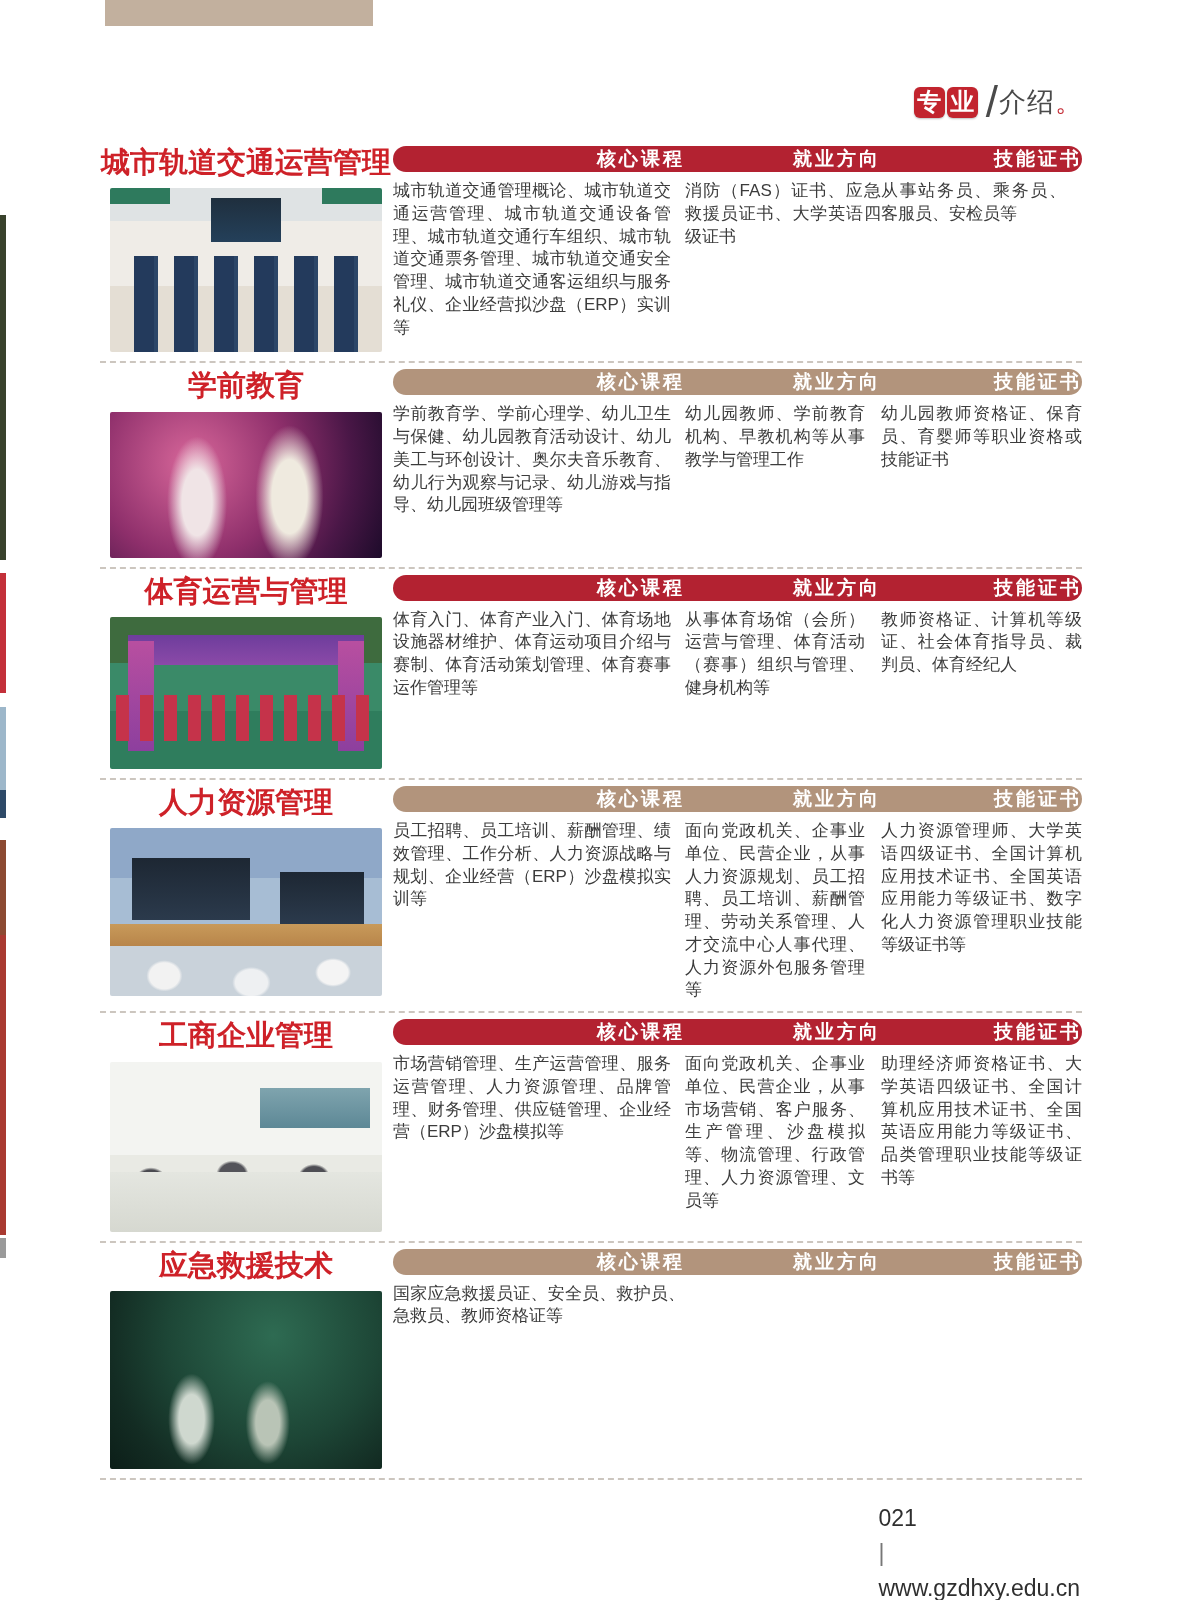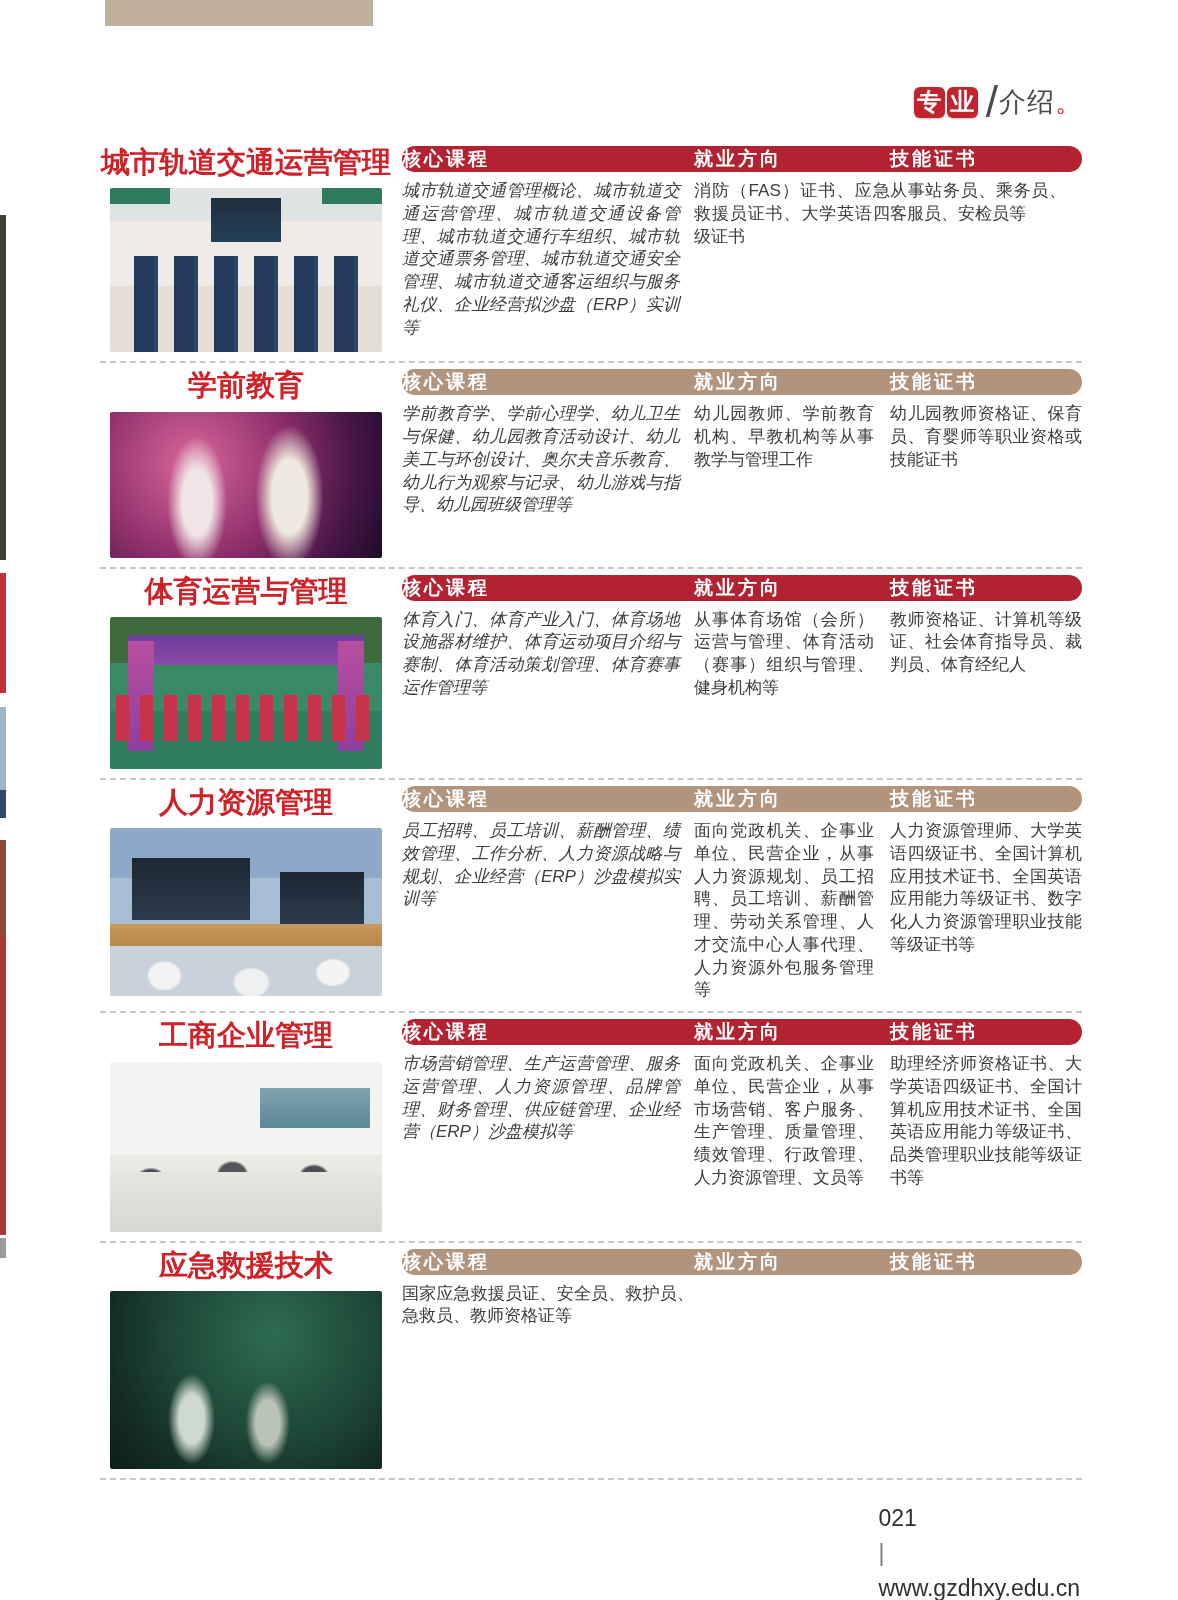--- a/index.html
+++ b/index.html
@@ -22,21 +22,21 @@
   
   .page-header{position:absolute;top:80px;right:96px;display:flex;align-items:center;}
   .badge-char{display:inline-flex;width:31px;height:31px;margin-right:2px;background:#c2242e;
     color:#fff;border-radius:6px;align-items:center;justify-content:center;
     font-size:24px;font-weight:bold;box-shadow:0 1px 2px rgba(0,0,0,.25);}
   .hdr-slash{font-size:44px;font-weight:200;color:#4a4a4a;margin:0 1px 0 6px;line-height:1;}
   .hdr-rest{font-size:27px;color:#4a4a4a;letter-spacing:1px;}
   .hdr-period{font-size:27px;color:#c2242e;}
 
   .content{position:absolute;left:100px;top:140px;width:982px;}
-  .section{display:flex;gap:10px;padding:6px 0 9px;}
+  .section{display:flex;gap:1px;padding:6px 0 9px;}
   .left-col{flex:0 0 292px;width:292px;}
   .sec-title{margin:0 0 9px;text-align:center;color:#ce2128;font-size:29px;font-weight:bold;
     line-height:1.15;white-space:nowrap;letter-spacing:0;}
   .photo{width:272px;margin:0 auto;border-radius:2px;background-color:#888;}
 
   
   .ph1{height:164px;background:
     linear-gradient(90deg,#2e7a5d 0 22%,transparent 22% 78%,#2e7a5d 78%) top/100% 16px no-repeat,
     linear-gradient(#1f2f3e,#24405a) 50% 10px/70px 44px no-repeat,
     repeating-linear-gradient(90deg,transparent 0 16px,#233a5c 16px 36px,#2c4668 36px 40px) 8px 100%/256px 96px no-repeat,
@@ -69,24 +69,24 @@
   .ph6{height:178px;background:
     radial-gradient(36px 70px at 30% 72%,#cfd8cf 0 35%,transparent 65%),
     radial-gradient(34px 64px at 58% 74%,#b9c4b6 0 35%,transparent 65%),
     radial-gradient(circle at 60% 25%,#2e6b52,#1d4636 50%,#132c23 78%,#0c1e18 100%);}
 
   .right-col{flex:1;min-width:0;}
   .hdr-bar{height:26px;border-radius:14px;display:grid;
     grid-template-columns:292px 196px 1fr;align-items:center;margin-bottom:8px;}
   .theme-red .hdr-bar{background:#b32231;}
   .theme-tan .hdr-bar{background:#b2947c;}
-  .hdr-bar span{color:#fff;font-size:19px;font-weight:bold;text-align:left;letter-spacing:3px;}
+  .hdr-bar span{color:#fff;font-size:19px;font-weight:bold;text-align:right;letter-spacing:3px;}
   .cols{display:grid;grid-template-columns:292px 196px 1fr;}
   .cell{margin:0;font-size:17px;line-height:1.34;color:#3c3c3c;text-align:justify;}
-  .cell.core{padding-right:14px;font-style:italic;}
+  .cell.core{padding-right:14px;}
   .cell.jobs{padding-right:16px;}
 
   .divider{border-top:2px dashed #ccc6bf;height:0;}
 
   .footer{position:absolute;top:1505px;right:98px;display:flex;align-items:flex-start;gap:8px;
     font-size:23px;color:#2f2f2f;flex-direction:column;}
   .footer .sep{color:#777;font-weight:200;}
 </style>
 </head>
 <body>
@@ -198,21 +198,21 @@
         <div class="photo ph5"></div>
       </div>
       <div class="right-col">
         <div class="hdr-bar">
           <span>核心课程</span>
           <span>就业方向</span>
           <span>技能证书</span>
         </div>
         <div class="cols">
           <p class="cell core">市场营销管理、生产运营管理、服务运营管理、人力资源管理、品牌管理、财务管理、供应链管理、企业经营（ERP）沙盘模拟等</p>
-          <p class="cell jobs">面向党政机关、企事业单位、民营企业，从事市场营销、客户服务、生产管理、质量管理、绩效管理、行政管理、人力资源管理、文员等</p>
+          <p class="cell jobs">面向党政机关、企事业单位、民营企业，从事市场营销、客户服务、生产管理、沙盘模拟等、物流管理、行政管理、人力资源管理、文员等</p>
           <p class="cell certs">助理经济师资格证书、大学英语四级证书、全国计算机应用技术证书、全国英语应用能力等级证书、品类管理职业技能等级证书等</p>
         </div>
       </div>
     </div>
     <div class="divider"></div>
 
     <div class="section theme-tan">
       <div class="left-col">
         <h2 class="sec-title">应急救援技术</h2>
         <div class="photo ph6"></div>

